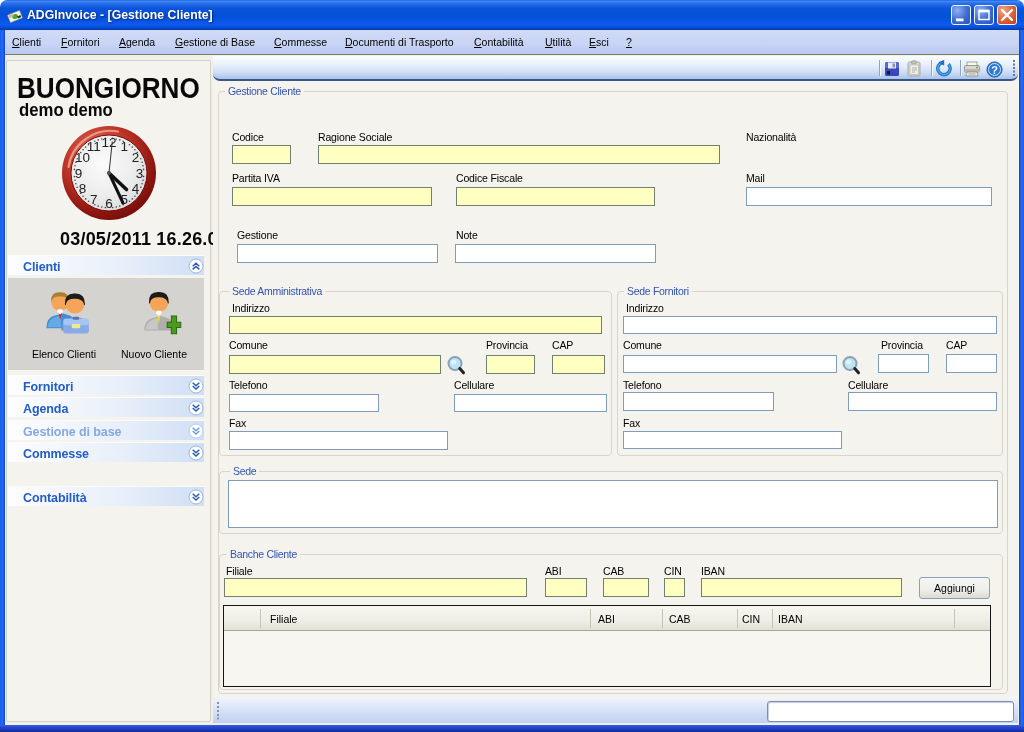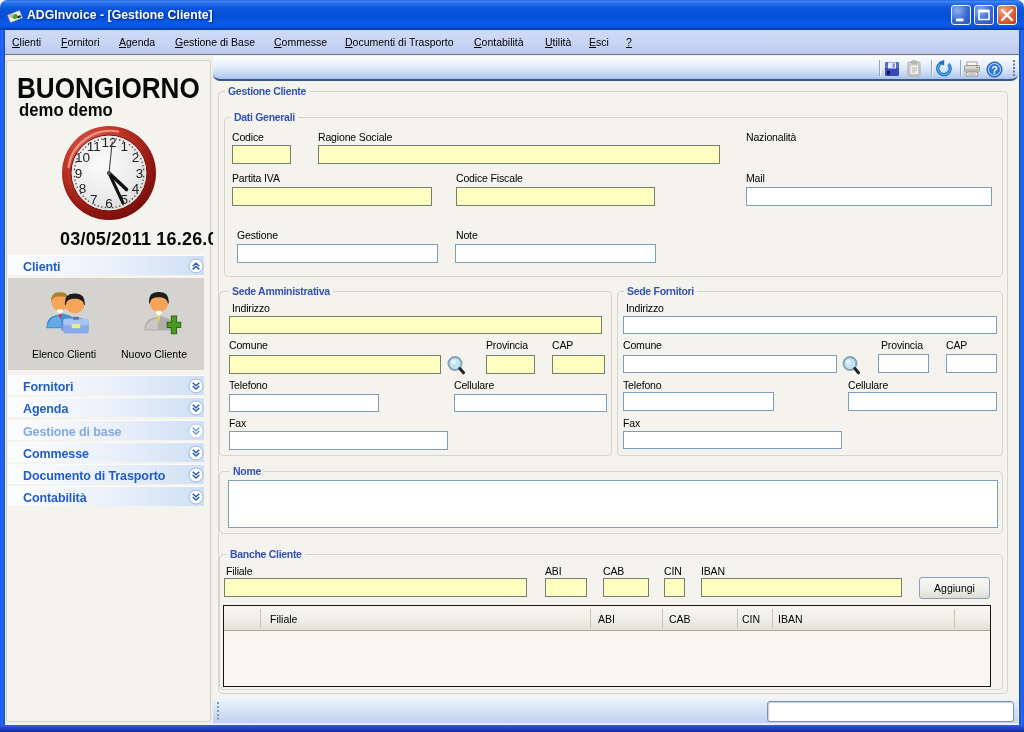--- a/index.html
+++ b/index.html
@@ -57,21 +57,21 @@
 #toolbar { position:absolute; left:213px; top:56px; width:805px; height:25px;
   background:linear-gradient(180deg,#fbfdfe 0%,#eaf1fc 35%,#cfdef5 70%,#b4cbee 92%,#a8c2ea 100%);
   border-bottom:2px solid #3a5684; border-radius:0 0 7px 7px; }
 .tsep { position:absolute; top:4px; width:1px; height:16px; background:#8da5c5; box-shadow:1px 0 0 #f4f8fd; }
 
 
 #form { position:absolute; left:213px; top:81px; width:806px; height:616px; background:#f4f3ee; }
 
 
 .gb { position:absolute; border:1px solid #d8d6c8; border-radius:4px; }
-.gb > b { position:absolute; top:-7px; font-weight:bold; font-size:10.5px; letter-spacing:-0.3px; color:#3353b3;
+.gb > b { position:absolute; top:-7px; font-weight:normal; font-size:10.5px; letter-spacing:-0.3px; color:#3353b3;
   background:#f4f3ee; padding:0 3px; line-height:13px; white-space:nowrap; }
 
 .lab { position:absolute; font-size:10.5px; letter-spacing:-0.15px; color:#000; white-space:nowrap; }
 .in { position:absolute; border:1px solid #7f9db9; background:#fff; height:19px; }
 .in.y { background:#ffffc2; border-color:#71806f; }
 
 
 #combo { position:absolute; left:533px; top:66px; width:250px; height:19px; border:1px solid #7f9db9; background:#fff; }
 #combo .ctext { position:absolute; left:4px; top:3px; font-size:10.5px; color:#000; }
 #combo .cbtn { position:absolute; right:1px; top:1px; width:17px; height:15px; border:1px solid #9cbbee; border-radius:2px;
@@ -332,51 +332,41 @@
           <path d="M4.7 4.8 L8 7.8 L11.3 4.8 M4.7 8 L8 11 L11.3 8" fill="none" stroke="#6f9ad8" stroke-width="1.5"></path>
         </svg>
     </div>
     <div class="navh" style="top:381px">
         <span>Commesse</span>
       <svg width="16" height="16" viewBox="0 0 16 16">
           <circle cx="8" cy="8" r="7" fill="#fff" stroke="#9cb4e0" stroke-width="1"></circle>
           <path d="M4.7 4.8 L8 7.8 L11.3 4.8 M4.7 8 L8 11 L11.3 8" fill="none" stroke="#2b5bb8" stroke-width="1.5"></path>
         </svg>
     </div>
-    <div class="navh" style="top:403px">
-        <span>Documento di Trasporto</span>
-      <svg width="16" height="16" viewBox="0 0 16 16">
-          <circle cx="8" cy="8" r="7" fill="#fff" stroke="#9cb4e0" stroke-width="1"></circle>
-          <path d="M4.7 4.8 L8 7.8 L11.3 4.8 M4.7 8 L8 11 L11.3 8" fill="none" stroke="#2b5bb8" stroke-width="1.5"></path>
-        </svg>
-    </div>
     <div class="navh" style="top:425px">
         <span>Contabilità</span>
       <svg width="16" height="16" viewBox="0 0 16 16">
           <circle cx="8" cy="8" r="7" fill="#fff" stroke="#9cb4e0" stroke-width="1"></circle>
           <path d="M4.7 4.8 L8 7.8 L11.3 4.8 M4.7 8 L8 11 L11.3 8" fill="none" stroke="#2b5bb8" stroke-width="1.5"></path>
         </svg>
     </div>
   </div>
 
   <div id="form">
     <div class="gb" style="left:5px;top:10px;width:790px;height:603px">
         <b style="left:6px">Gestione Cliente</b>
       </div>
-    <div class="gb" style="left:11px;top:36px;width:779px;height:160px">
-        <b style="left:6px">Dati Generali</b>
-      </div>
     <div class="gb" style="left:6px;top:210px;width:393px;height:165px">
         <b style="left:9px">Sede Amministrativa</b>
       </div>
     <div class="gb" style="left:404px;top:210px;width:386px;height:165px">
         <b style="left:6px">Sede Fornitori</b>
       </div>
     <div class="gb" style="left:6px;top:390px;width:784px;height:63px">
-        <b style="left:10px">Nome</b>
+        <b style="left:10px">Sede</b>
       </div>
     <div class="gb" style="left:6px;top:473px;width:784px;height:136px">
         <b style="left:7px">Banche Cliente</b>
       </div>
 
     <div class="lab" style="left:19px;top:50px">Codice</div>
     <div class="in y" style="left:19px;top:64px;width:59px"></div>
     <div class="lab" style="left:105px;top:50px">Ragione Sociale</div>
     <div class="in y" style="left:105px;top:64px;width:402px"></div>
     <div class="lab" style="left:533px;top:50px">Nazionalità</div>

